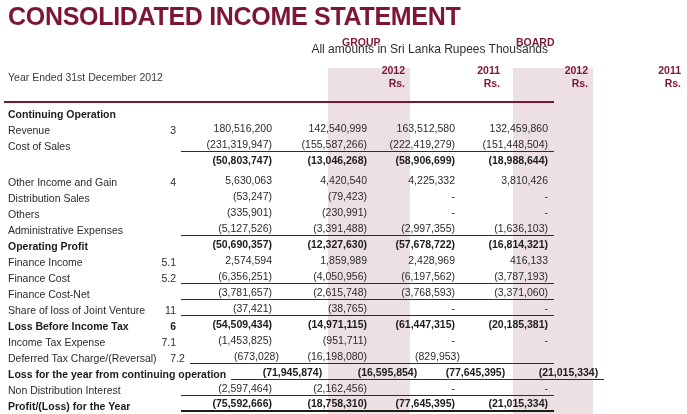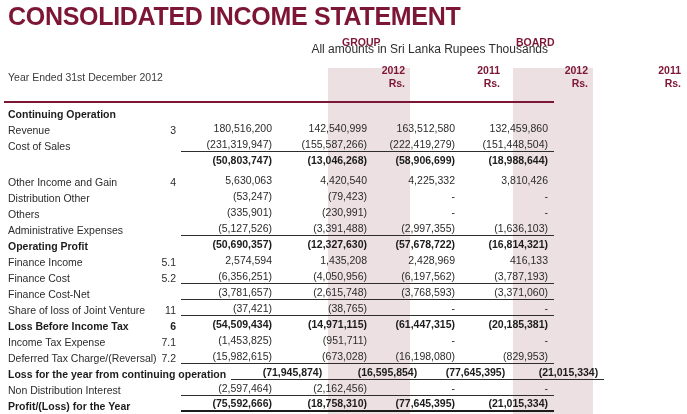--- a/index.html
+++ b/index.html
@@ -130,21 +130,21 @@
         <span class="label">Other Income and Gain</span>
         <span class="note">4</span>
         <div class="numeric">
           <span class="c c1">5,630,063</span>
           <span class="c c2">4,420,540</span>
           <span class="c c3">4,225,332</span>
           <span class="c c4">3,810,426</span>
         </div>
       </div>
       <div class="row">
-        <span class="label">Distribution Other</span>
+        <span class="label">Distribution Sales</span>
         <span class="note"></span>
         <div class="numeric">
           <span class="c c1">(53,247)</span>
           <span class="c c2">(79,423)</span>
           <span class="c c3">-</span>
           <span class="c c4">-</span>
         </div>
       </div>
       <div class="row">
         <span class="label">Others</span>
@@ -174,21 +174,21 @@
           <span class="c c2">(12,327,630)</span>
           <span class="c c3">(57,678,722)</span>
           <span class="c c4">(16,814,321)</span>
         </div>
       </div>
       <div class="row">
         <span class="label">Finance Income</span>
         <span class="note">5.1</span>
         <div class="numeric">
           <span class="c c1">2,574,594</span>
-          <span class="c c2">1,435,208</span>
+          <span class="c c2">1,859,989</span>
           <span class="c c3">2,428,969</span>
           <span class="c c4">416,133</span>
         </div>
       </div>
       <div class="row">
         <span class="label">Finance Cost</span>
         <span class="note">5.2</span>
         <div class="numeric rule">
           <span class="c c1">(6,356,251)</span>
           <span class="c c2">(4,050,956)</span>
@@ -233,21 +233,20 @@
           <span class="c c1">(1,453,825)</span>
           <span class="c c2">(951,711)</span>
           <span class="c c3">-</span>
           <span class="c c4">-</span>
         </div>
       </div>
       <div class="row">
         <span class="label">Deferred Tax Charge/(Reversal)</span>
         <span class="note">7.2</span>
         <div class="numeric rule">
-          <span class="c c1">(15,982,615)</span>
           <span class="c c2">(673,028)</span>
           <span class="c c3">(16,198,080)</span>
           <span class="c c4">(829,953)</span>
         </div>
       </div>
       <div class="row bold">
         <span class="label">Loss for the year from continuing operation</span>
         <span class="note"></span>
         <div class="numeric rule">
           <span class="c c1">(71,945,874)</span>

